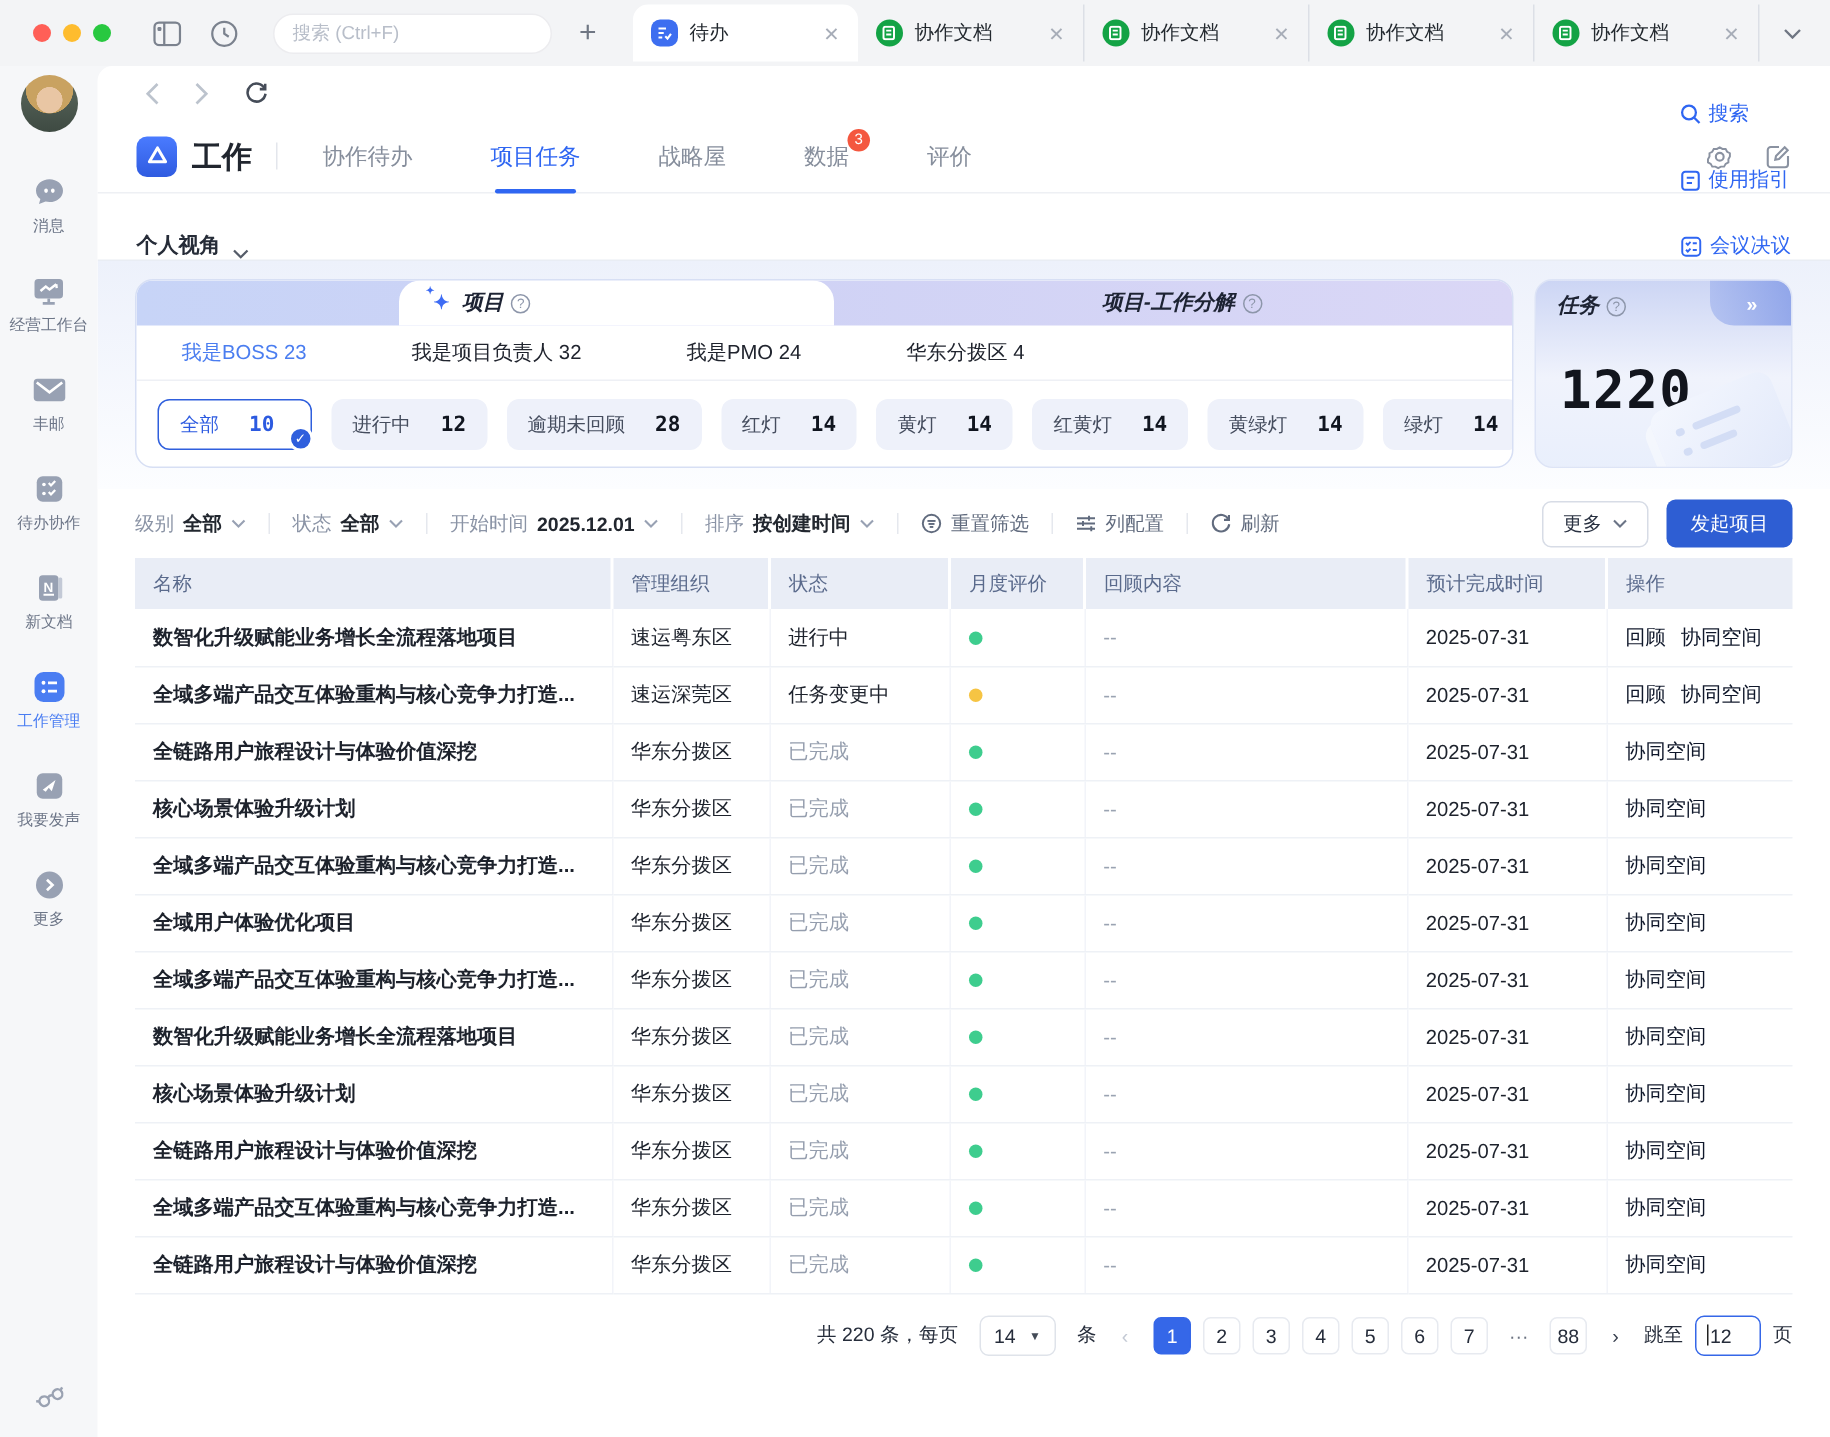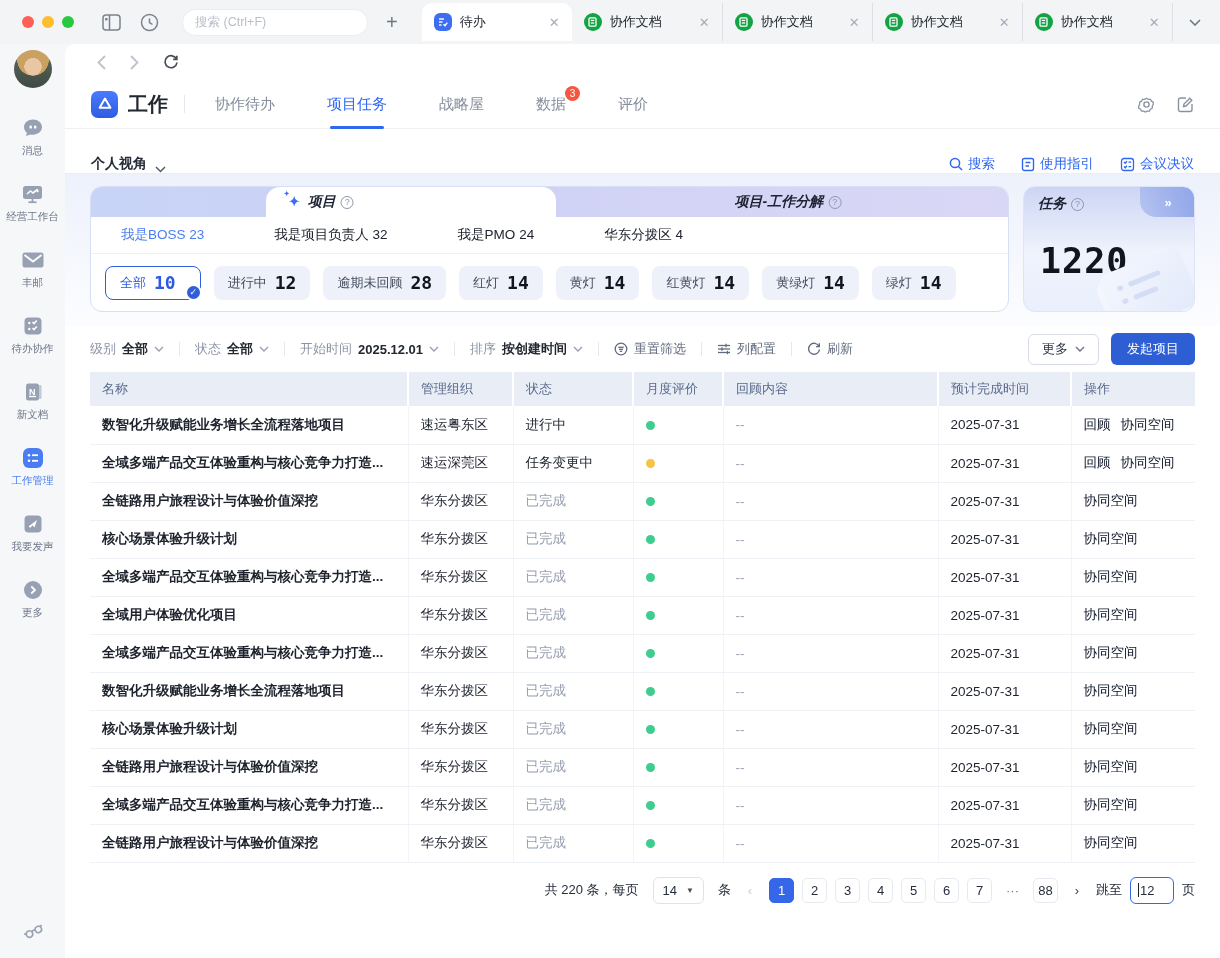--- a/index.html
+++ b/index.html
@@ -51,42 +51,42 @@
   .apptitle { font-size:20px; font-weight:700; color:#21262f; margin:0 16px 0 10px; }
   .vline { width:1px; height:18px; background:#e3e6ec; margin-right:30px; }
   .htab { margin-right:52px; font-size:15px; color:#868e9c; position:relative; height:49px; display:flex; align-items:center; cursor:default; }
   .htab.active { color:#2f66f2;text-align:center; }
   .htab.active::after { content:''; position:absolute; left:50%; transform:translateX(-50%); bottom:0; width:54px; height:3px; border-radius:2px; background:#2f66f2; }
   .hbadge { position:absolute; top:6px; right:-14px; min-width:15px; height:15px; border-radius:8px; background:#f4573f; color:#fff; font-size:10px; display:flex; align-items:center; justify-content:center; padding:0 4px; }
   .head-right { margin-left:auto; display:flex; gap:22px; color:#8a92a1; }
 
   .viewrow { height:44px; display:flex; align-items:flex-end; padding:0 26px; }
   .viewname { font-size:14px; color:#262c38; font-weight:600; margin-right:8px; }
-  .view-right { margin-left:auto; display:flex; gap:26px; }
+  .view-right { margin-left:auto; display:flex; gap:26px;flex-direction:column; }
   .vaction { display:flex; align-items:center; gap:5px; color:#2f66f2; font-size:13.5px; }
 
   
   .cardszone { padding:12px 25px 14px; background:linear-gradient(180deg,#edf1fb,#fcfdff); border-top:1px solid #e9edf4; display:flex; gap:14px; }
   .pcard { flex:1; height:126px; background:#fff; border:1px solid #d7dff4; border-radius:12px; position:relative; overflow:hidden; }
   .pcard-head { height:30px; background:linear-gradient(90deg,#c7d4f7 0%,#cfd2f5 45%,#dad7f6 100%); position:relative; }
   .pcard-tabwhite { position:absolute; left:175px; width:290px; height:30px; top:0; background:#fff; border-radius:14px 14px 0 0; }
   .pchead-label { position:absolute; top:0; height:30px; display:flex; align-items:center; gap:5px; font-size:14px; font-weight:700; font-style:italic; color:#1d2333; }
   .pchead-label.act { left:25%; transform:translateX(-50%); }
   .pchead-label.inact { left:76%; transform:translateX(-50%); }
   .spark { position:relative; color:#3e6cf4; font-style:normal; width:16px; height:16px; }
   .spark .s1 { position:absolute; font-size:13px; left:2px; top:0; }
   .spark .s2 { position:absolute; font-size:7px; left:-3px; top:-4px; }
   .qmark { width:13px; height:13px; border-radius:50%; border:1px solid #8d96aa; color:#8d96aa; font-size:9px; font-weight:400; font-style:normal; display:inline-flex; align-items:center; justify-content:center; }
   .rolerow { height:37px; display:flex; align-items:center; padding:0 30px; gap:70px; border-bottom:1px solid #eef0f5; }
   .roletab { font-size:13.5px; color:#20242e; white-space:nowrap; }
   .roletab.active { color:#4a7df0; }
   .pillrow { height:57px; display:flex; align-items:center; padding:0 14px; gap:13px; }
   .pill { height:34px; padding:0 14px; border-radius:8px; background:#eef1fa; display:flex; align-items:center; gap:8px; white-space:nowrap; }
   .pill .plabel { font-size:13px; color:#454d5e; }
-  .pill .pcount { font-family:"DejaVu Sans Mono",monospace; font-weight:700; font-size:18px; color:#10151f; }
+  .pill .pcount { font-family:"DejaVu Sans Mono",monospace; font-weight:700; font-size:14px; color:#10151f;margin-left:12px; }
   .pill.selected { background:#fff; border:1.5px solid #2f5fdd; position:relative; padding-right:24px; }
   .pill.selected .plabel, .pill.selected .pcount { color:#2c5ae0; }
   .pill-check { position:absolute; right:-2px; bottom:-2px; width:17px; height:17px; border-radius:50%; background:#2f5fdd; border:2px solid #fff; color:#fff; font-size:9px; display:flex; align-items:center; justify-content:center; }
 
   .tcard { width:172px; height:126px; border-radius:12px; border:1px solid #dde4f6; position:relative; overflow:hidden;
            background:linear-gradient(180deg,#ccd5f4 0%,#f0f3fc 52%,#e9effc 100%); }
   .tcard-title { position:absolute; top:8px; left:14px; display:flex; align-items:center; gap:5px; font-size:14px; font-weight:700; font-style:italic; color:#1d2333; }
   .tcard-corner { position:absolute; top:0; right:0; width:54px; height:30px; border-radius:0 11px 0 16px; background:linear-gradient(90deg,rgba(150,171,236,.55),rgba(125,150,230,.75)); display:flex; align-items:center; justify-content:center; color:#fff; font-weight:700; font-size:13px; letter-spacing:-2px; }
   .tcard-num { position:absolute; left:16px; top:54px; font-family:"DejaVu Sans Mono",monospace; font-weight:700; font-size:35px; color:#12151d; letter-spacing:1px; }
   .tcard-illus { position:absolute; right:2px; bottom:-10px; width:86px; height:62px; background:linear-gradient(145deg,#f4f7fe,#e2e9fa); border-radius:10px; transform:rotate(-22deg); box-shadow:-6px 6px 0 rgba(255,255,255,.45); }

